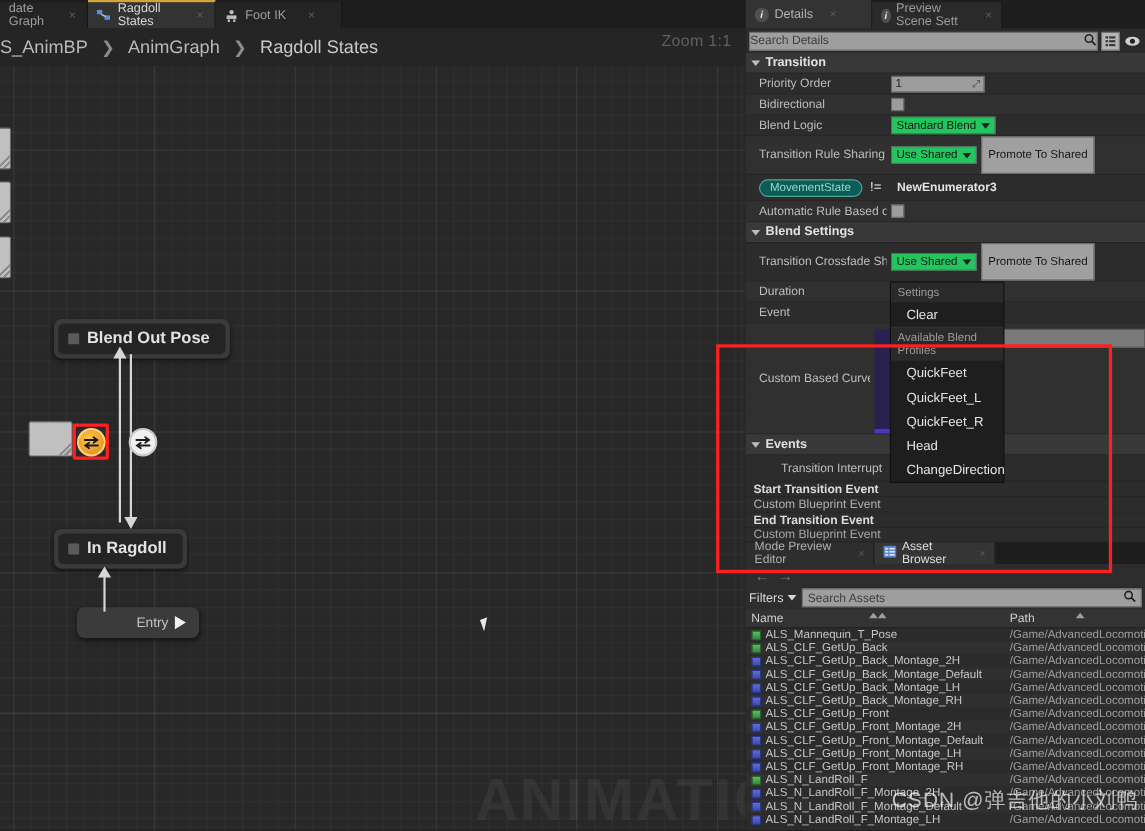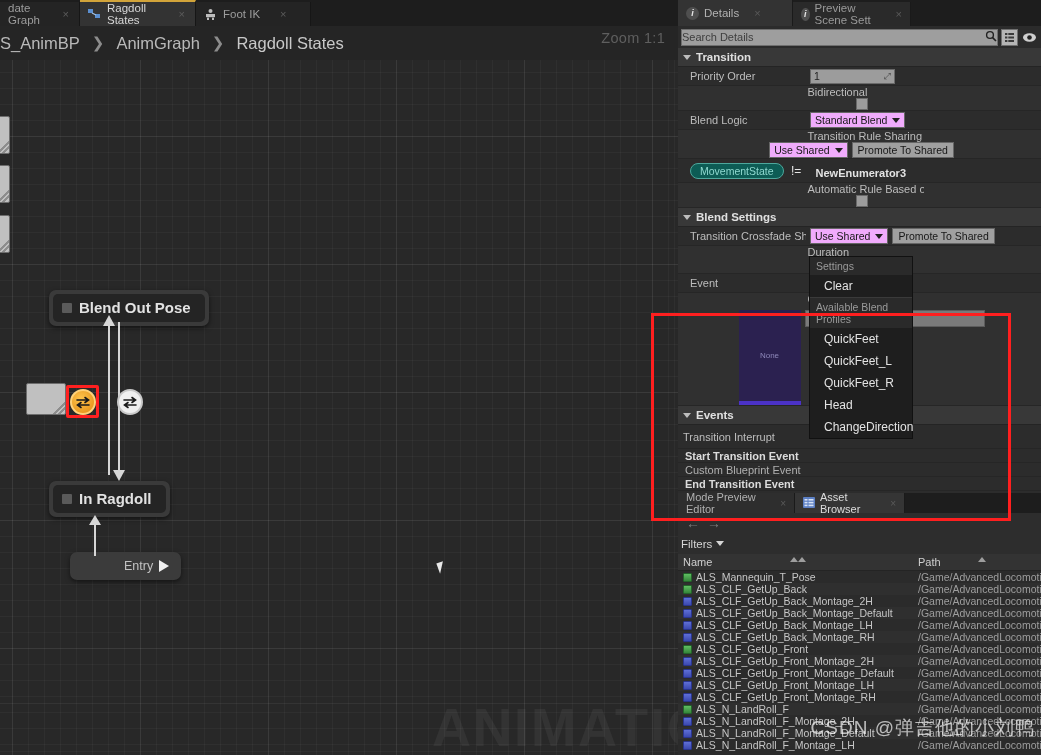--- a/index.html
+++ b/index.html
@@ -83,32 +83,32 @@
   .searchbox .mag { margin-left:auto; }
   .sqbtn { width:17px; height:17px; background:#b5b5b5; border:1px solid #6f6f6f; display:flex;align-items:center;justify-content:center;}
   .eyeicon { width:17px;height:17px;display:flex;align-items:center;justify-content:center;}
 
   .detailbody { position:relative; background:#2c2c2c; }
   .cat { height:19px; display:flex; align-items:center; gap:5px; padding-left:5px;
          background:#383838; font-size:11.5px; font-weight:bold; color:#e0e0e0; border-bottom:1px solid #242424;}
   .caret { width:0;height:0;border-left:4px solid transparent;border-right:4px solid transparent;border-top:5px solid #bdbdbd;}
 
   .prow { display:flex; align-items:center; min-height:19px; font-size:11px; border-bottom:1px solid #262626; }
-  .prow.alt { background:#303030;flex-direction:column; }
+  .prow.alt { background:#303030; }
   .prow .lbl { width:128px; padding-left:12px; color:#bdbdbd; white-space:nowrap; overflow:hidden; }
   .prow .val { flex:1; display:flex; align-items:center; gap:4px; padding-left:4px;}
 
   .numfield { width:85px; height:15px; background:#9c9c9c; border:1px solid #6a6a6a; display:flex; align-items:center;
               padding:0 3px; font-size:10.5px; color:#1f1f1f;}
   .numfield .spin { margin-left:auto; font-size:9px; color:#3b3b3b;}
   .chk { width:12px;height:12px;background:#9c9c9c;border:1px solid #6a6a6a;}
-  .combo { height:16px; background:#f0abfc; border:1px solid #666; display:flex; align-items:center; gap:5px;
+  .combo { height:16px; background:#22c55e; border:1px solid #666; display:flex; align-items:center; gap:5px;
            padding:0 4px; font-size:10.5px; color:#161616; }
   .combo .dn { width:0;height:0;border-left:4px solid transparent;border-right:4px solid transparent;border-top:5px solid #1f1f1f;}
-  .btn { height:16px; background:#a0a0a0; border:1px solid #666; padding:0 5px; font-size:10.5px; color:#161616;
+  .btn { height:16px; background:#a0a0a0; border:1px solid #666; padding:16px 5px; font-size:10.5px; color:#161616;
          display:flex;align-items:center;}
 
   .enumpill { display:inline-flex; align-items:center; background:#0d5c55; border:1px solid #4ea79c;
               border-radius:9px; padding:1px 9px; font-size:10.5px; color:#8fd9d0;}
   .enumtext { font-size:11px; color:#e3e3e3; font-weight:bold; }
 
   .curvethumb { width:62px; height:95px; background:#2b2150; border-bottom:4px solid #4b32c8;
                 display:flex; align-items:center; justify-content:center; font-size:8px; color:#8d87b9;}
   .wide-combo { width:180px; height:17px; background:#7a7a7a; border:1px solid #5c5c5c; display:flex;align-items:center;
                 justify-content:space-between; padding:0 5px; font-size:11.5px; color:#e8e8e8;}
@@ -341,21 +341,21 @@
         <div class="val">
           <div class="combo">
             <span>Use Shared</span>
             <span class="dn"></span>
           </div>
           <div class="btn">Promote To Shared</div>
         </div>
       </div>
 
       <div class="prow" style="min-height:24px;">
-        <div class="val" style="padding-left:12px; gap:7px;align-items:flex-end;">
+        <div class="val" style="padding-left:12px; gap:7px;">
           <span class="enumpill">MovementState</span>
           <span>
             <svg width="18" height="13" viewBox="0 0 18 13">
                 <text x="0" y="11" font-size="12" fill="#e6e6e6" font-family="Liberation Sans">!=</text>
               </svg>
           </span>
           <span class="enumtext">NewEnumerator3</span>
         </div>
       </div>
 
@@ -427,21 +427,21 @@
             </div>
           </div>
         </div>
       </div>
 
 
       <div class="cat">
         <span class="caret"></span>
         <span>Events</span>
       </div>
-      <div class="prow" style="min-height:24px;">
+      <div class="prow" style="min-height:24px;margin-left:27px;">
         <div class="lbl" style="display:flex;align-items:center;gap:5px;padding-left:5px;">
 
           <span>Transition Interrupt</span>
         </div>
         <div class="val"></div>
       </div>
 
       <div class="prow" style="min-height:14px;">
         <div class="lbl" style="font-weight:bold;color:#dcdcdc;padding-left:7px;">Start Transition Event</div>
         <div class="val"></div>
@@ -500,20 +500,29 @@
       <div class="navrow">
         <span class="navarrow">←</span>
         <span class="navarrow">→</span>
       </div>
 
       <div class="filterrow">
         <div class="filterbtn">
           <span>Filters</span>
           <span class="dn" style="width:0;height:0;border-left:4px solid transparent;border-right:4px solid transparent;border-top:5px solid #d6d6d6;"></span>
         </div>
+        <div class="assetsearch">
+          <span>Search Assets</span>
+          <span style="margin-left:auto;">
+            <svg width="12" height="12" viewBox="0 0 12 12">
+                <circle cx="5" cy="5" r="3.4" stroke="#222" stroke-width="1.4" fill="none"></circle>
+                <path d="M7.6 7.6 L11 11" stroke="#222" stroke-width="1.6"></path>
+              </svg>
+          </span>
+        </div>
       </div>
 
       <div class="colhdr">
         <div class="c1">
           <span>Name</span>
           <span class="sortcaret" style="left:112px;"></span>
           <span class="sortcaret" style="left:120px;"></span>
         </div>
         <div class="c2">
           <span>Path</span>

